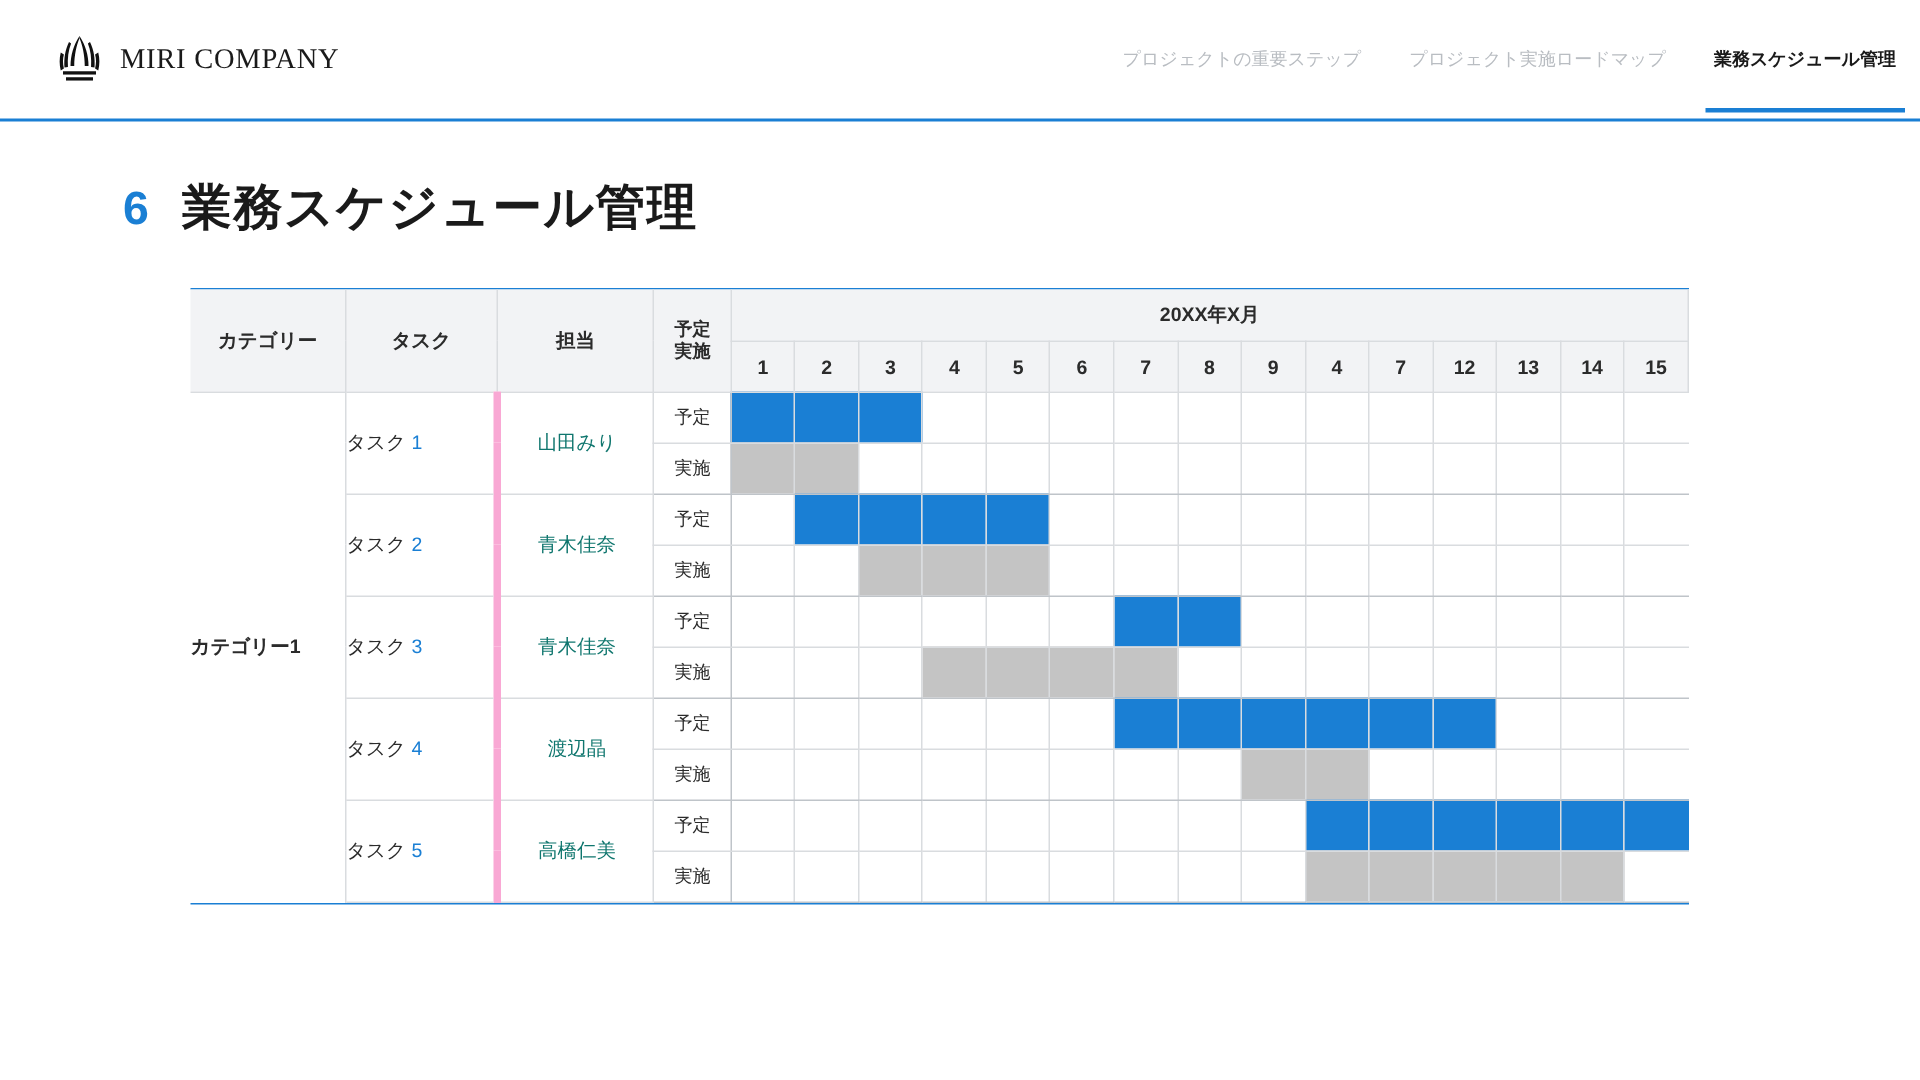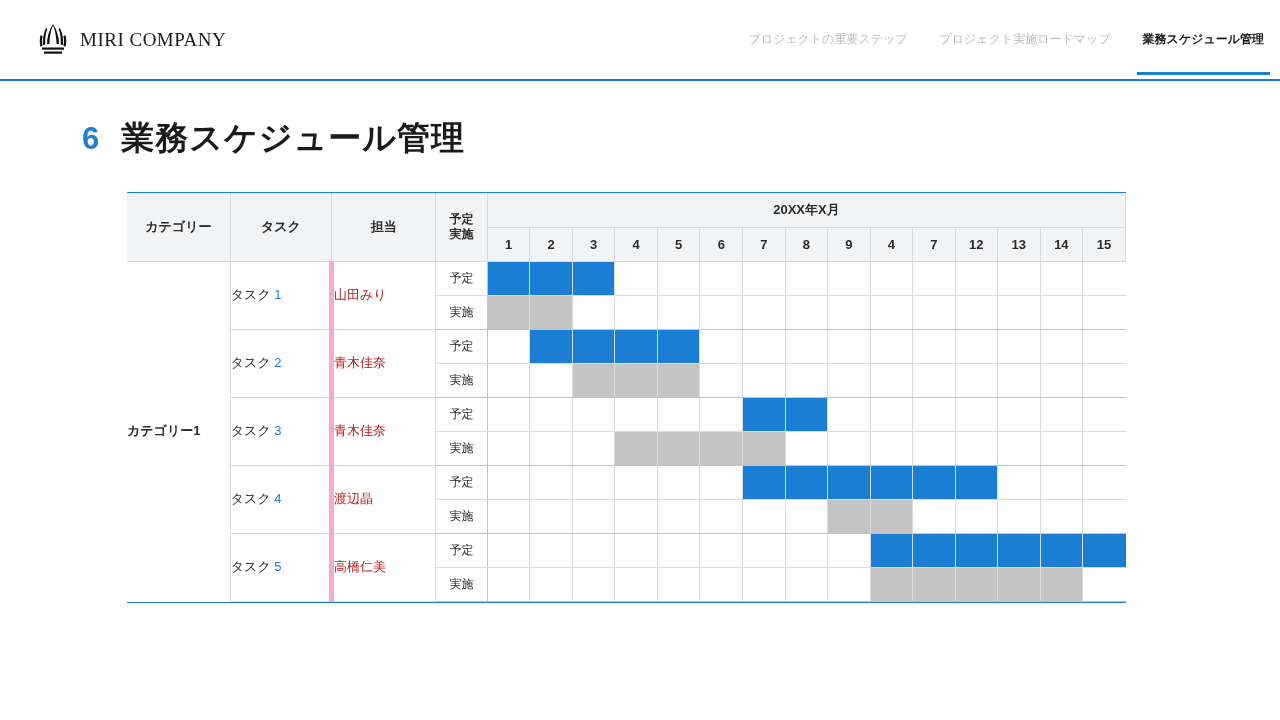--- a/index.html
+++ b/index.html
@@ -127,23 +127,23 @@
   .task-cell {
     text-align: left;
     font-weight: normal;
     font-size: 13px;
     color: #2b2b2b;
     border-right: 5px solid #f9a8d4;
     border-bottom: 1px solid #d9dcdf;
   }
   .task-cell .n { color: #1a7fd4; }
   .owner-cell {
-    text-align: left;
+    text-align: center;
     font-size: 13px;
-    color: #b91c1c;
+    color: #0f766e;
     border-right: 1px solid #d9dcdf;
     border-bottom: 1px solid #d9dcdf;
   }
   .pe-cell {
     text-align: center;
     font-size: 12px;
     color: #2b2b2b;
     border-right: 1px solid #bfc4c9;
     border-bottom: 1px solid #d9dcdf;
     height: 34px;

